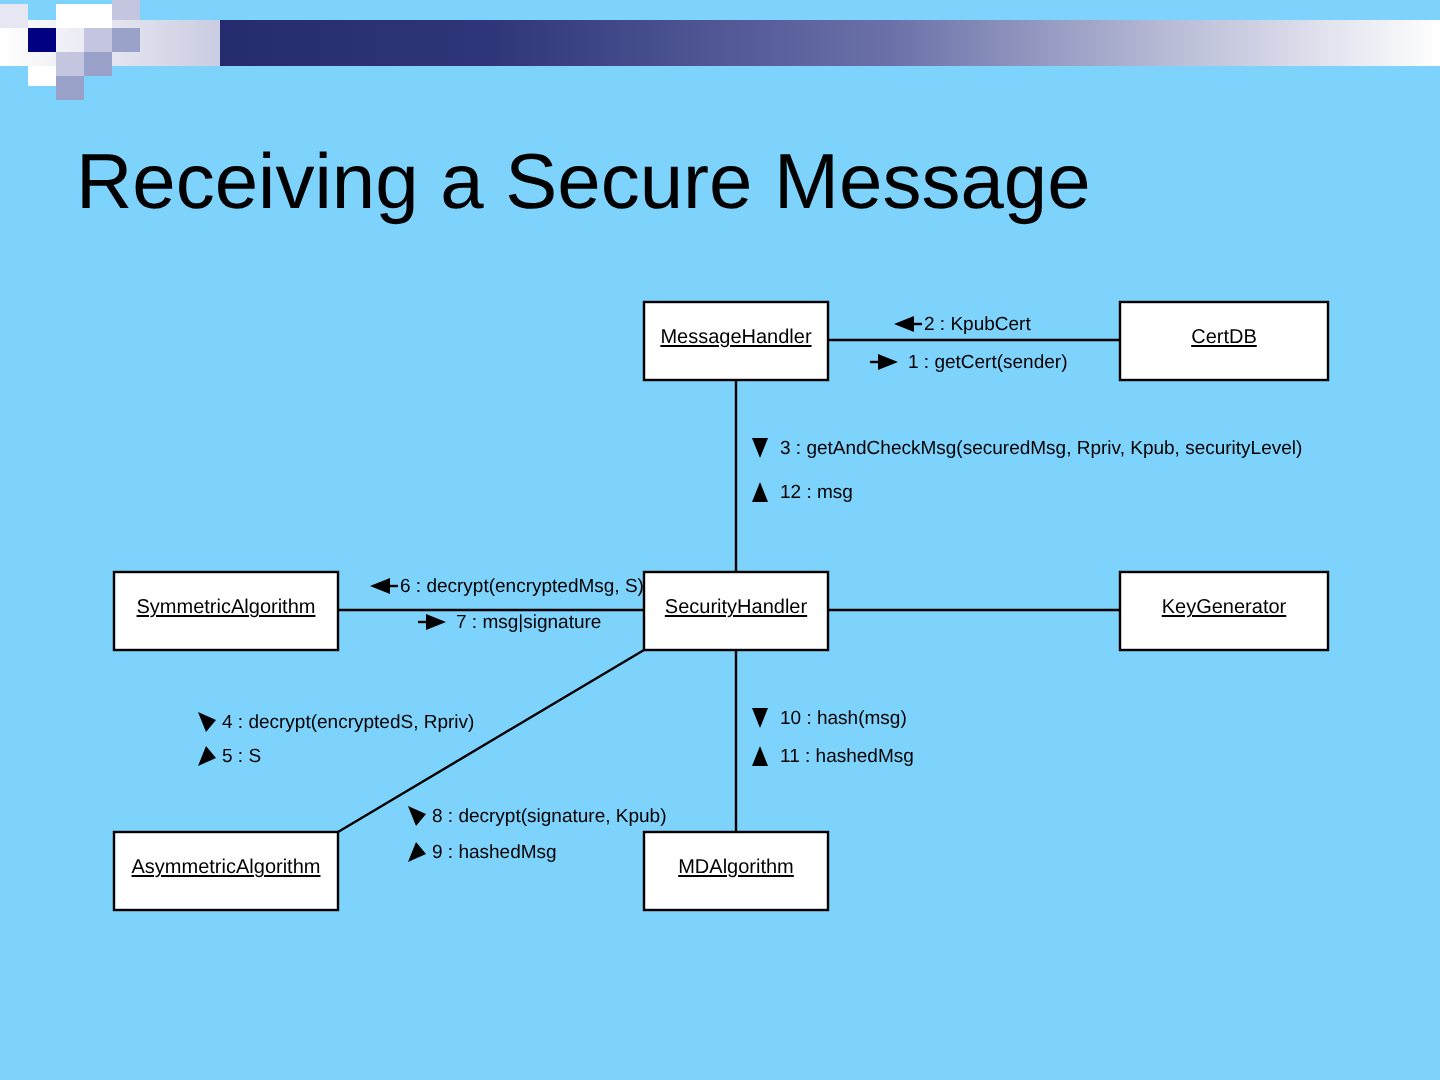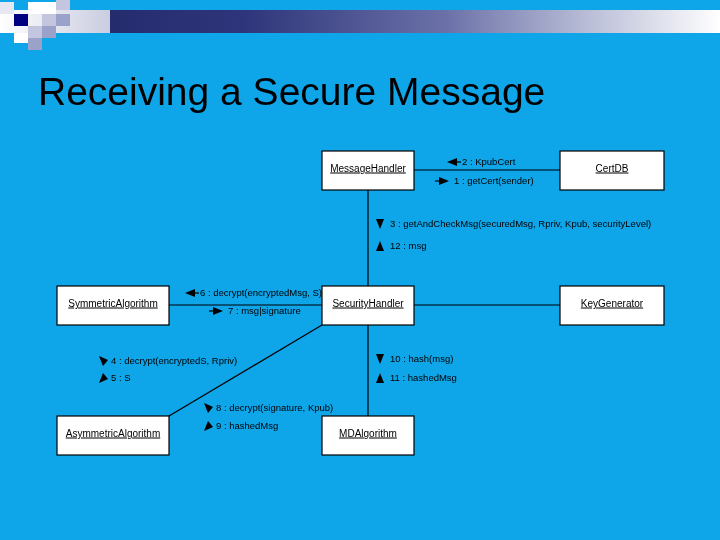--- a/index.html
+++ b/index.html
@@ -4,21 +4,21 @@
 <style>
   html, body {
     margin: 0;
     padding: 0;
     background: #ffffff;
   }
   #slide {
     position: relative;
     width: 720px;
     height: 540px;
-    background: #0ea5e9;
+    background: #7dd3fc;
     overflow: hidden;
     font-family: "Liberation Sans", sans-serif;
   }
 
   
   #header-deco {
     position: absolute;
     left: 0;
     top: 0;
     width: 720px;

